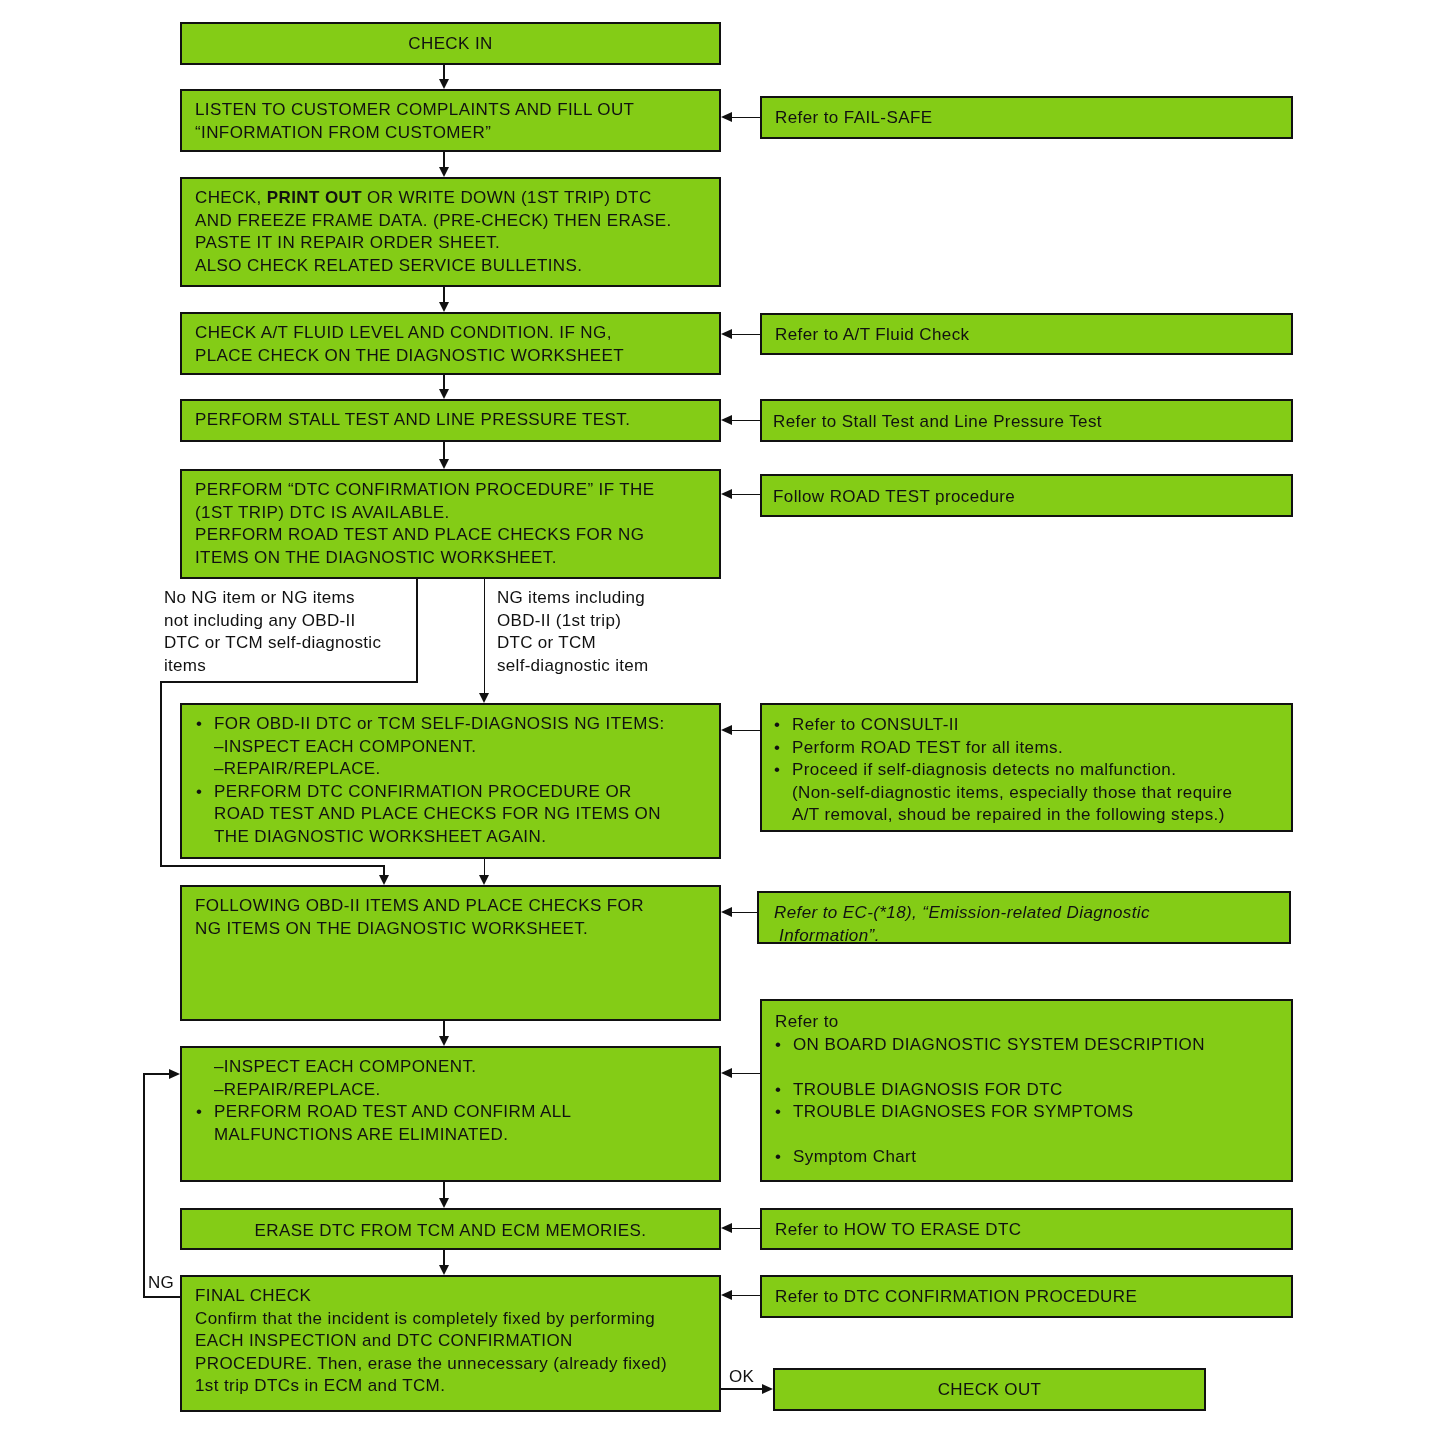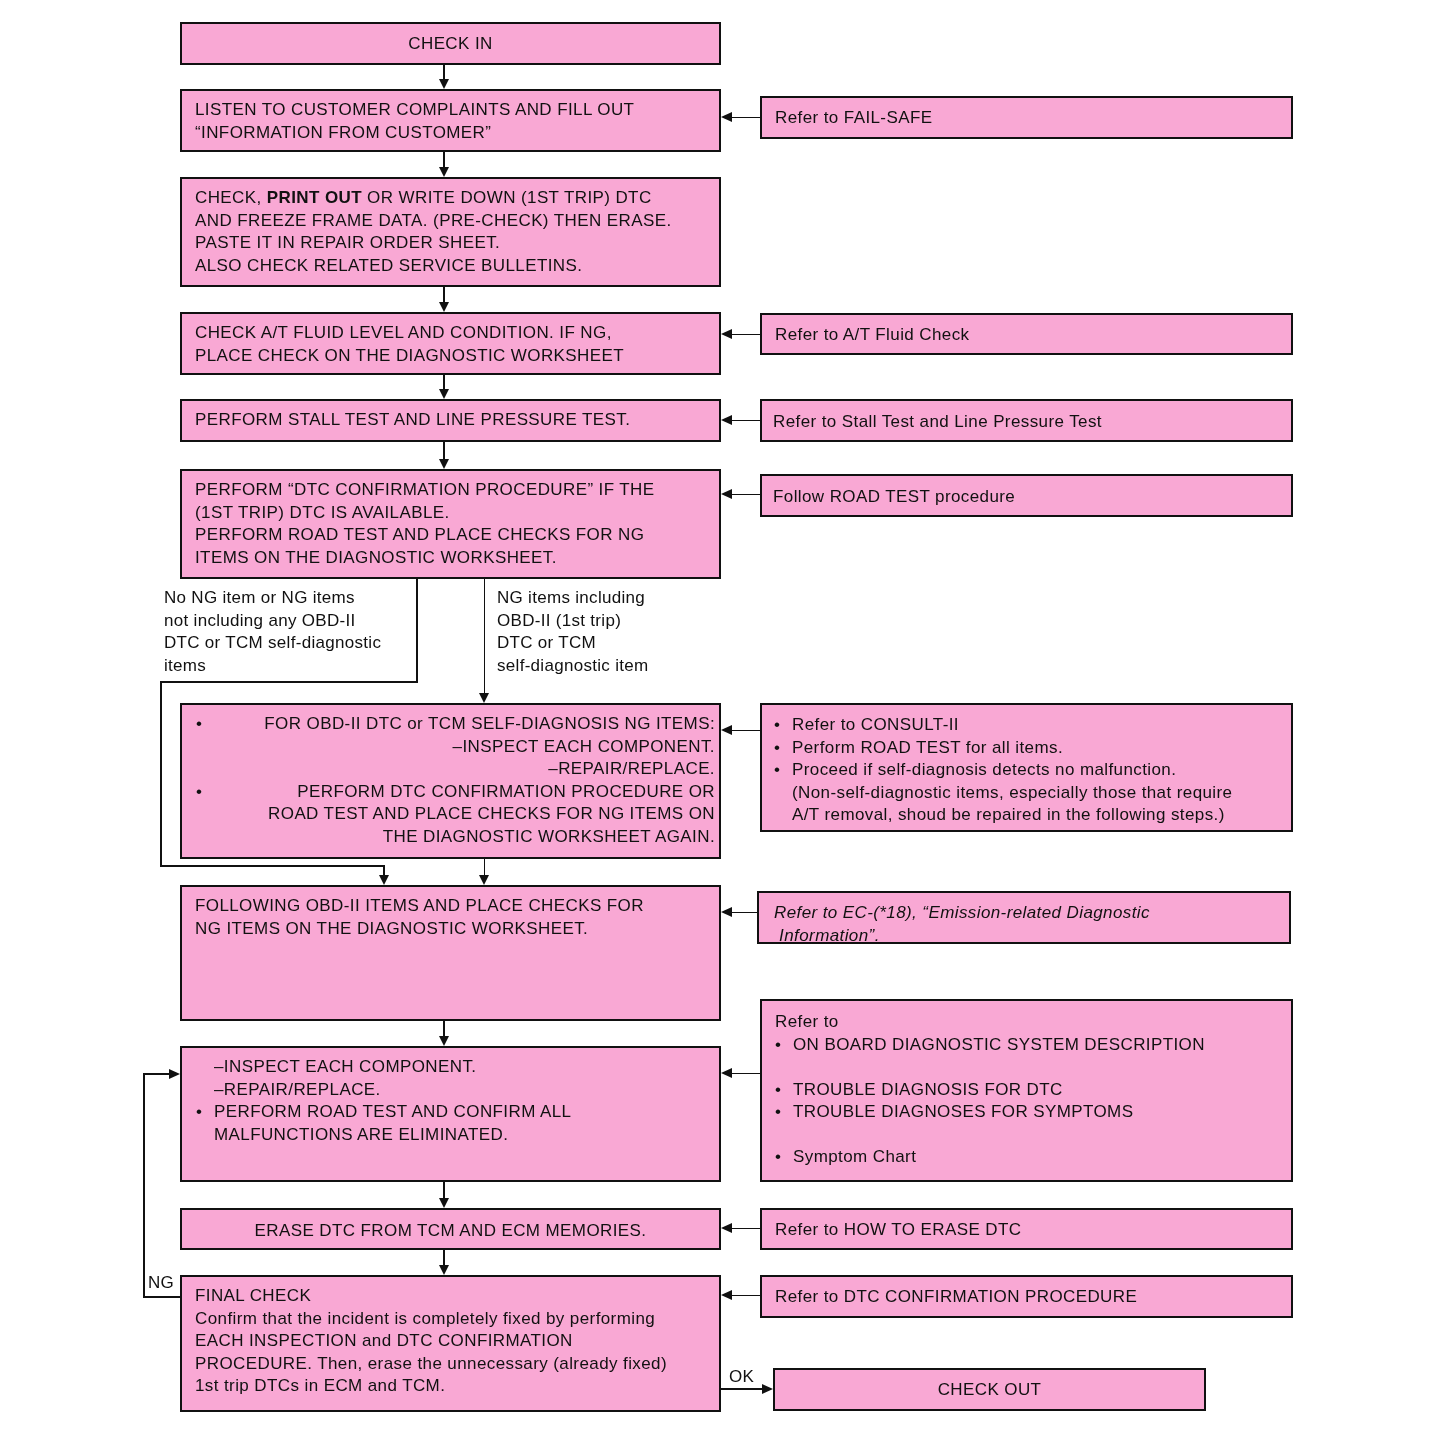--- a/index.html
+++ b/index.html
@@ -1,18 +1,18 @@
 <!DOCTYPE html>
 <html><head>
 <meta charset="utf-8">
 <style>
   html, body { margin: 0; padding: 0; background: #ffffff; }
   body { width: 1440px; height: 1430px; position: relative; overflow: hidden;
          font-family: "Liberation Sans", "DejaVu Sans", sans-serif; color: #111; }
-  .box { position: absolute; border: 2px solid #111; box-sizing: border-box; background: #f9a8d4;
+  .box { position: absolute; border: 2px solid #111; box-sizing: border-box; background: #84cc16;
          font-size: 17px; line-height: 22.5px; letter-spacing: 0.4px; }
   .box .inner { position: absolute; left: 13px; top: 8px; right: 4px; }
   .center { text-align: center; }
   .label { position: absolute; font-size: 17px; line-height: 22.5px; letter-spacing: 0.3px; }
   .line { position: absolute; background: #111; }
   .arrow-down { position: absolute; width: 0; height: 0; border-left: 5px solid transparent;
                 border-right: 5px solid transparent; border-top: 10px solid #111; }
   .arrow-left { position: absolute; width: 0; height: 0; border-top: 5px solid transparent;
                 border-bottom: 5px solid transparent; border-right: 11px solid #111; }
   .arrow-right { position: absolute; width: 0; height: 0; border-top: 5px solid transparent;
@@ -75,21 +75,21 @@
   <span class="bl">items</span>
 </div>
 <div class="label" style="left:497px;top:587px;">
   <span class="bl">NG items including</span>
   <span class="bl">OBD-II (1st trip)</span>
   <span class="bl">DTC or TCM</span>
   <span class="bl">self-diagnostic item</span>
 </div>
 
 <div class="box" style="left:180px;top:703px;width:541px;height:156px;">
-  <div class="inner" style="left:14px;text-align:right;">
+  <div class="inner" style="left:14px;">
     <span class="bul">FOR OBD-II DTC or TCM SELF-DIAGNOSIS NG ITEMS:</span>
     <span class="sub">–INSPECT EACH COMPONENT.</span>
     <span class="sub">–REPAIR/REPLACE.</span>
     <span class="bul">PERFORM DTC CONFIRMATION PROCEDURE OR</span>
     <span class="sub">ROAD TEST AND PLACE CHECKS FOR NG ITEMS ON</span>
     <span class="sub">THE DIAGNOSTIC WORKSHEET AGAIN.</span>
   </div>
 </div>
 
 <div class="box" style="left:180px;top:885px;width:541px;height:136px;">

